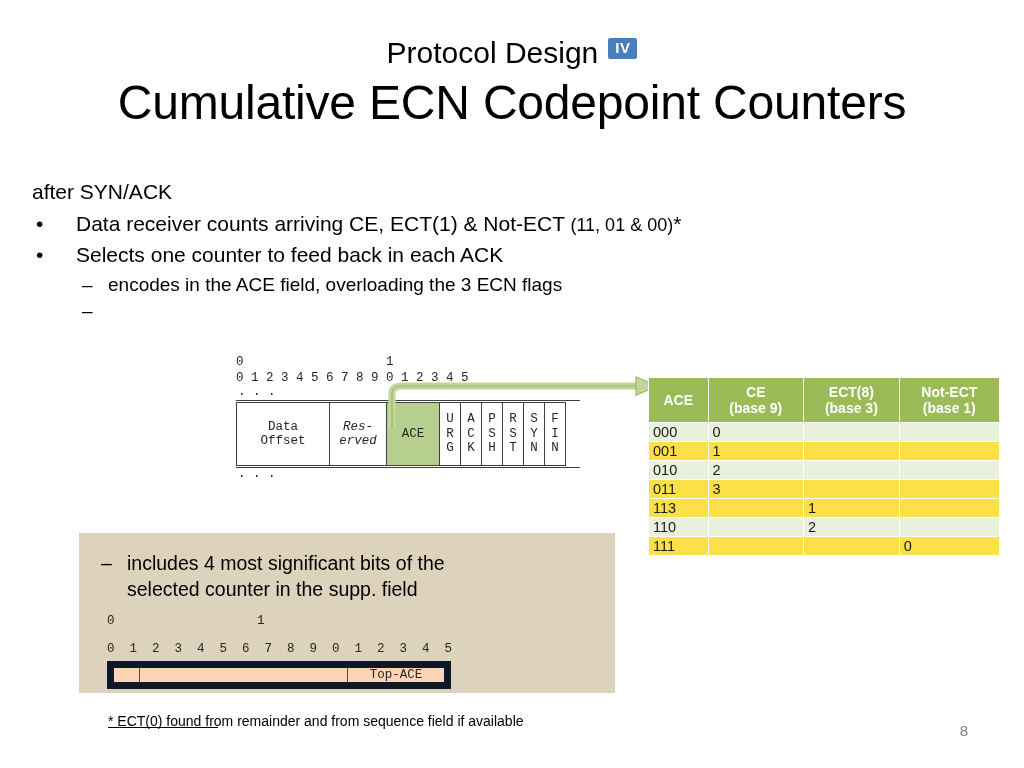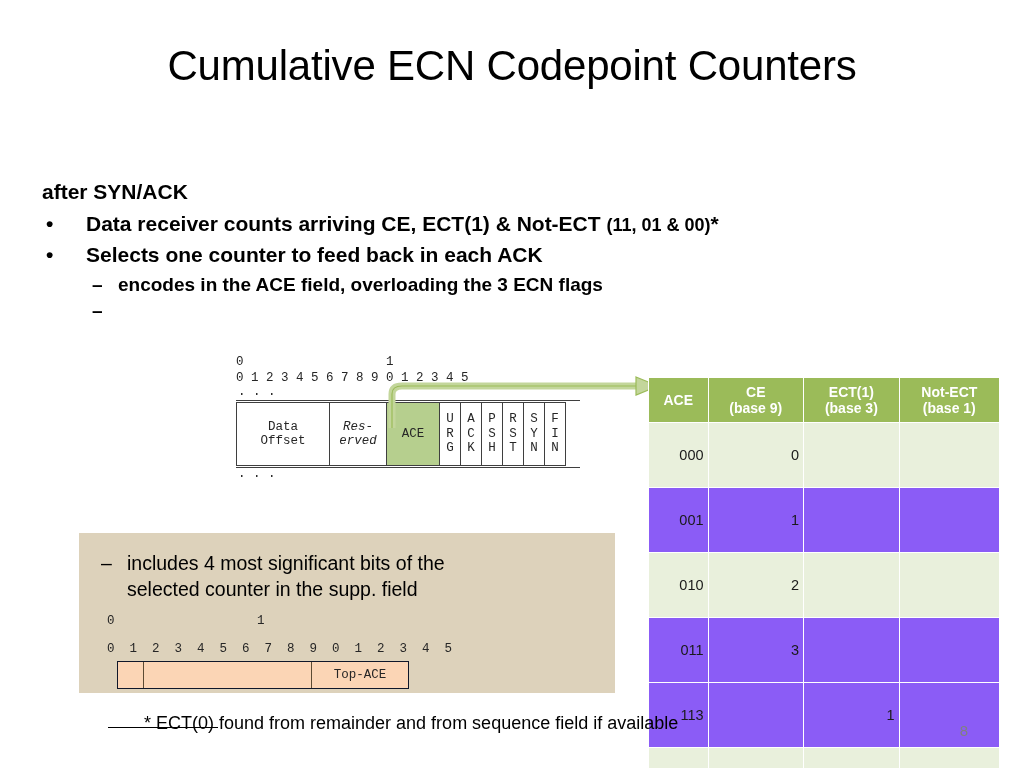--- a/index.html
+++ b/index.html
@@ -35,33 +35,32 @@
     color: #ffffff;
     font-size: 15px;
     font-weight: bold;
     padding: 2px 7px 3px 7px;
     border-radius: 2px;
     letter-spacing: 0.5px;
     position: relative;
     top: -4px;
   }
   .main-title {
-    font-size: 42px;
+    font-size: 48px;
     line-height: 1.15;
     margin-top: 6px;
     letter-spacing: -0.2px;
   }
 
   
   .body-text {
     position: absolute;
-    left: 42px;
+    left: 32px;
     top: 180px;
     width: 880px;
-    font-weight: bold;
   }
   .line-plain {
     font-size: 21px;
     margin-bottom: 8px;
   }
   .bullet {
     font-size: 21px;
     display: flex;
     margin-bottom: 7px;
   }
@@ -151,27 +150,27 @@
     color: #ffffff;
     font-size: 14px;
     font-weight: bold;
     padding: 6px 4px;
     border: 1px solid #ffffff;
     line-height: 1.15;
     text-align: center;
   }
   .ace-table td {
     font-size: 14.5px;
-    text-align: right;
-    padding: 24px 4px;
+    text-align: left;
+    padding: 1px 4px;
     border: 1px solid #ffffff;
     color: #1a1a1a;
   }
   .ace-table tr.odd td  { background: #e9f0dc; }
-  .ace-table tr.even td { background: #8b5cf6; }
+  .ace-table tr.even td { background: #fde047; }
   .ace-table td.code { font-weight: normal; }
 
   
   .supp-box {
     position: absolute;
     left: 79px;
     top: 533px;
     width: 536px;
     height: 160px;
     background: #ddd2bb;
@@ -186,25 +185,25 @@
   .supp-bits {
     font-family: "Liberation Mono", monospace;
     font-size: 12.5px;
     color: #262626;
     padding-left: 28px;
     padding-top: 12px;
     white-space: pre;
     line-height: 1.25;
   }
   .supp-field {
-    margin-left: 38px;
+    margin-left: 28px;
     margin-top: 3px;
     display: flex;
-    border: 1px solid #0f172a;
-    width: 292px;
+    border: 7px solid #0f172a;
+    width: 344px;
     height: 28px;
     background: #fbd5b5;
     box-sizing: border-box;
   }
   .supp-field .seg1 {
     width: 25px;
     border-right: 1px solid #5c4b33;
   }
   .supp-field .seg2 { flex: 1; }
   .supp-field .seg3 {
@@ -223,37 +222,40 @@
     position: absolute;
     left: 108px;
     top: 727px;
     width: 110px;
     border-top: 1.5px solid #000000;
   }
   .footnote {
     position: absolute;
     left: 108px;
     top: 713px;
-    font-size: 18px;
-    margin-left: 36px;
+    font-size: 14px;
   }
 
   
   .pagenum {
     position: absolute;
     right: 56px;
     top: 722px;
     font-size: 15px;
     color: #808080;
   }
 </style>
 </head>
 <body>
 
 <div class="header">
+  <div class="subtitle-row">
+    <span>Protocol Design</span>
+    <span class="badge">IV</span>
+  </div>
   <div class="main-title">Cumulative ECN Codepoint Counters</div>
 </div>
 
 <div class="body-text">
   <div class="line-plain">after SYN/ACK</div>
 
   <div class="bullet">
     <span class="marker">•</span>
     <span class="btext"><span>Data receiver counts arriving CE, ECT(1) &amp; Not-ECT </span><span class="small-paren">(11, 01 &amp; 00)</span><span>*</span></span>
   </div>
@@ -338,21 +340,21 @@
   <thead>
     <tr>
       <th>
         <div>ACE</div>
       </th>
       <th>
         <div>CE</div>
         <div>(base 9)</div>
       </th>
       <th>
-        <div>ECT(1)</div>
+        <div>ECT(8)</div>
         <div>(base 3)</div>
       </th>
       <th>
         <div>Not-ECT</div>
         <div>(base 1)</div>
       </th>
     </tr>
   </thead>
   <tbody>
     <tr class="odd">

